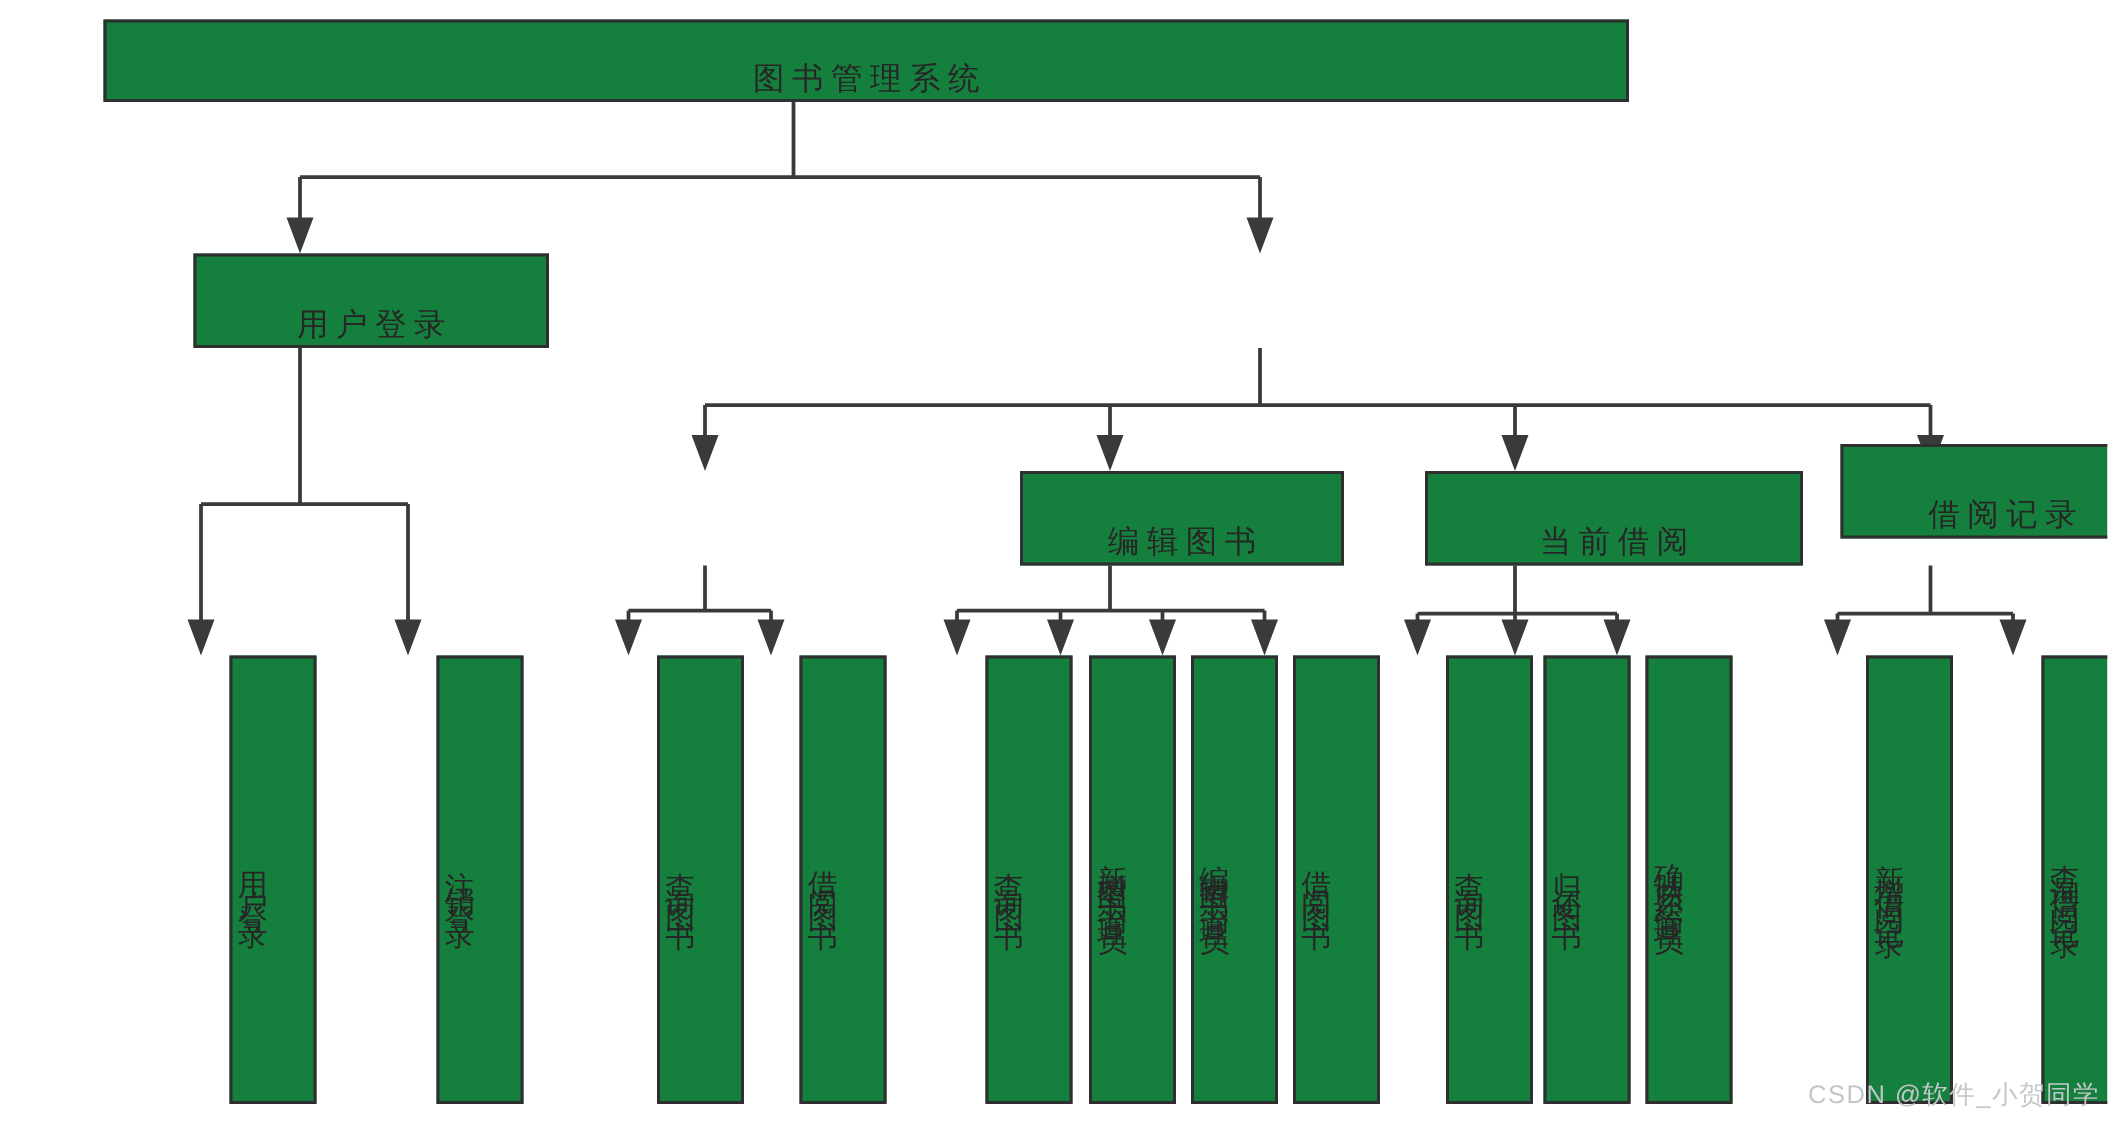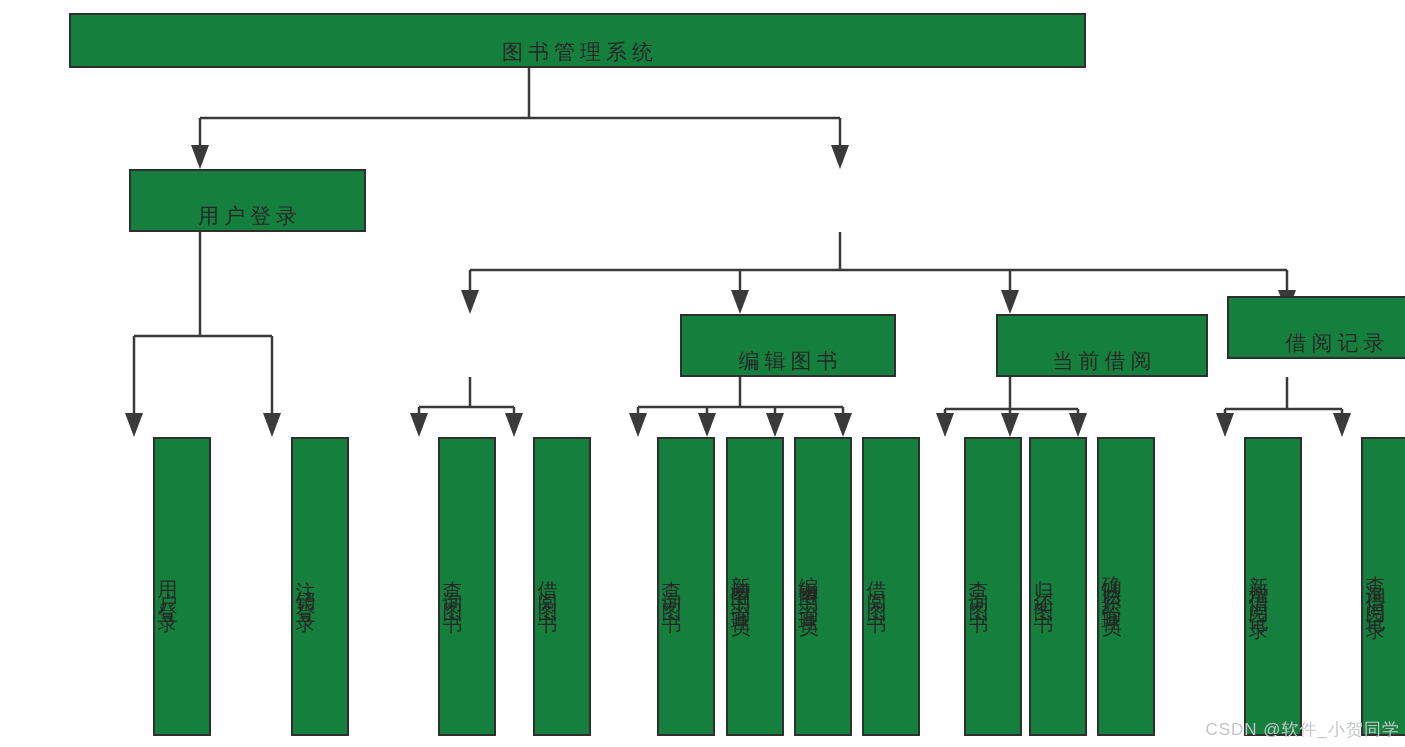--- a/index.html
+++ b/index.html
@@ -129,21 +129,21 @@
     <span>图书管理系统</span>
   </div>
 
   <div class="node hnode" style="left:81px; top:169px; width:237px; height:63px;">
     <span>用户登录</span>
   </div>
 
   <div class="node hnode" style="left:632px; top:314px; width:216px; height:63px;">
     <span>编辑图书</span>
   </div>
-  <div class="node hnode" style="left:948px; top:314px; width:212px; height:63px;">
+  <div class="node hnode" style="left:902px; top:314px; width:252px; height:63px;">
     <span>当前借阅</span>
   </div>
   <div class="node hnode" style="left:1179px; top:296px; width:216px; height:63px;">
     <span>借阅记录</span>
   </div>
 
   <div class="node vnode" style="left:105px; top:437px; width:58px; height:299px;">
     <span>用户登录</span>
   </div>
   <div class="node vnode" style="left:243px; top:437px; width:58px; height:299px;">

